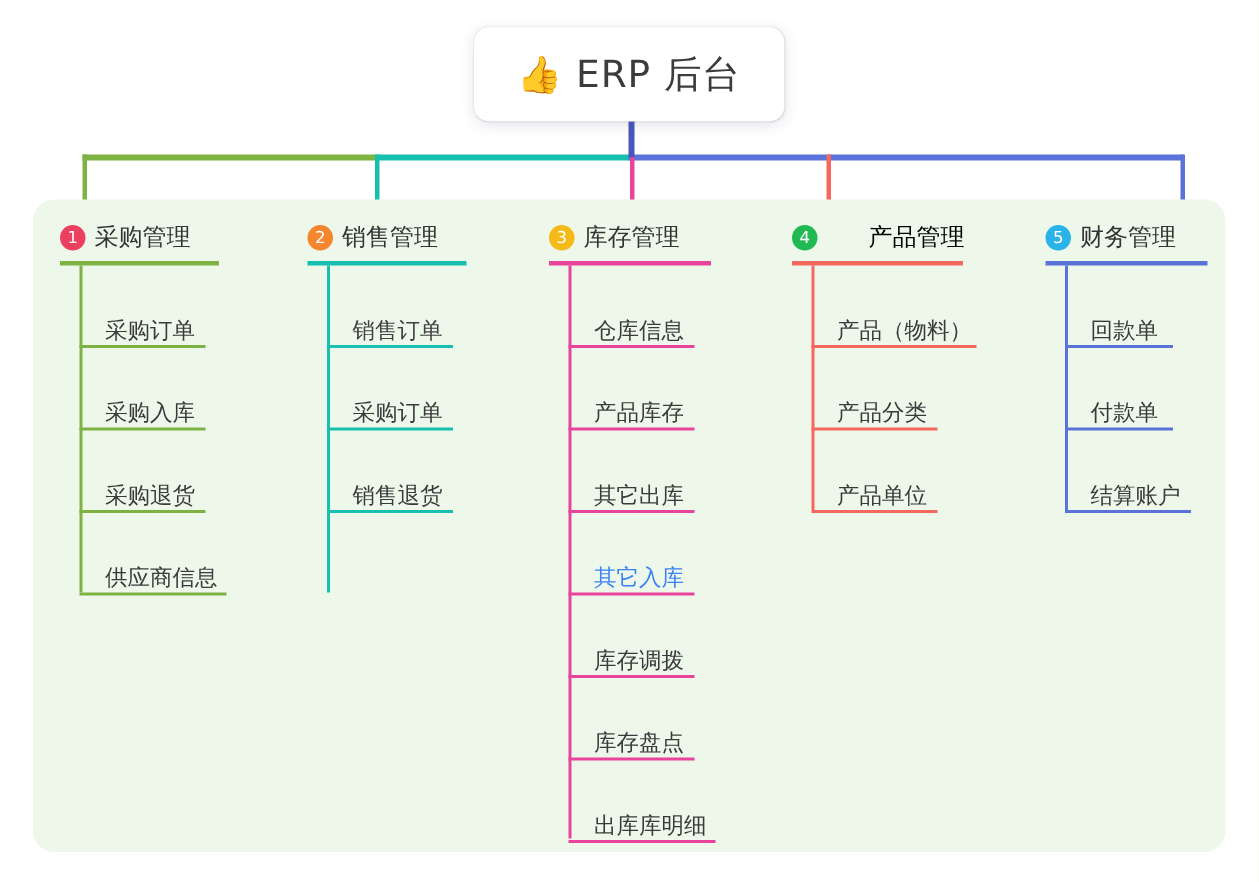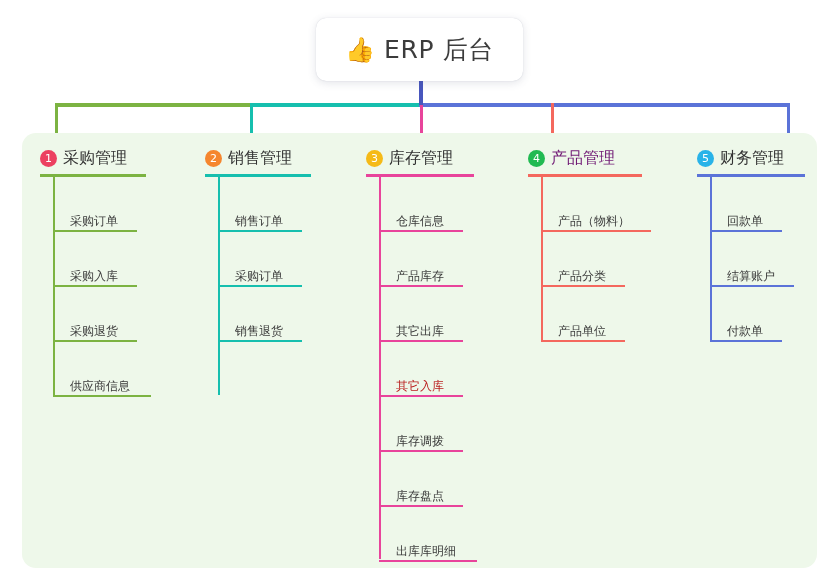--- a/index.html
+++ b/index.html
@@ -68,21 +68,21 @@
   .leaf{
     position:relative;
     height:55px;
     display:flex;
     align-items:flex-end;
     box-sizing:border-box;
     padding-left:30px;
     padding-bottom:4px;
   }
   .leaf-label{
-    font-size:12px;color:#3a3a3a;white-space:nowrap;line-height:1.1;
+    font-size:15px;color:#3a3a3a;white-space:nowrap;line-height:1.1;
   }
   .leaf-rule{
     position:absolute;left:13px;bottom:0;height:2px;
   }
 </style>
 </head>
 <body>
 
 <div id="panel"></div>
 
@@ -167,41 +167,41 @@
         </div>
         <div class="leaf">
           <span class="leaf-label" style="color: rgb(58, 58, 58);">产品库存</span>
           <div class="leaf-rule" style="width: 84px; background: rgb(232, 68, 155);"></div>
         </div>
         <div class="leaf">
           <span class="leaf-label" style="color: rgb(58, 58, 58);">其它出库</span>
           <div class="leaf-rule" style="width: 84px; background: rgb(232, 68, 155);"></div>
         </div>
         <div class="leaf">
-          <span class="leaf-label" style="color: #b91c1c;">其它入库</span>
+          <span class="leaf-label" style="color: #3b82f6;">其它入库</span>
           <div class="leaf-rule" style="width: 84px; background: rgb(232, 68, 155);"></div>
         </div>
         <div class="leaf">
           <span class="leaf-label" style="color: rgb(58, 58, 58);">库存调拨</span>
           <div class="leaf-rule" style="width: 84px; background: rgb(232, 68, 155);"></div>
         </div>
         <div class="leaf">
           <span class="leaf-label" style="color: rgb(58, 58, 58); margin-top: 16px;">库存盘点</span>
           <div class="leaf-rule" style="width: 84px; background: rgb(232, 68, 155);"></div>
         </div>
         <div class="leaf">
           <span class="leaf-label" style="color: rgb(58, 58, 58);">出库库明细</span>
           <div class="leaf-rule" style="width: 98px; background: rgb(232, 68, 155);"></div>
         </div>
       </div>
     </div>
     <div class="column" style="left: 528px;">
       <div class="col-head">
         <span class="badge" style="background: rgb(33, 186, 82);">4</span>
-        <span class="head-label" style="color: #701a75;">产品管理</span>
+        <span class="head-label" style="color: #000000; margin-left: 28px;">产品管理</span>
       </div>
       <div class="head-rule" style="width: 114px; background: rgb(244, 104, 94);"></div>
       <div class="leaves">
         <div class="spine" style="height: 163px; background: rgb(244, 104, 94);"></div>
         <div class="leaf">
           <span class="leaf-label" style="color: rgb(58, 58, 58);">产品（物料）</span>
           <div class="leaf-rule" style="width: 110px; background: rgb(244, 104, 94);"></div>
         </div>
         <div class="leaf">
           <span class="leaf-label" style="color: rgb(58, 58, 58);">产品分类</span>
@@ -219,22 +219,22 @@
         <span class="head-label" style="color: rgb(51, 51, 51);">财务管理</span>
       </div>
       <div class="head-rule" style="width: 108px; background: rgb(91, 115, 216);"></div>
       <div class="leaves">
         <div class="spine" style="height: 163px; background: rgb(91, 115, 216);"></div>
         <div class="leaf">
           <span class="leaf-label" style="color: rgb(58, 58, 58);">回款单</span>
           <div class="leaf-rule" style="width: 72px; background: rgb(91, 115, 216);"></div>
         </div>
         <div class="leaf">
+          <span class="leaf-label" style="color: rgb(58, 58, 58);">付款单</span>
+          <div class="leaf-rule" style="width: 72px; background: rgb(91, 115, 216);"></div>
+        </div>
+        <div class="leaf">
           <span class="leaf-label" style="color: rgb(58, 58, 58);">结算账户</span>
           <div class="leaf-rule" style="width: 84px; background: rgb(91, 115, 216);"></div>
         </div>
-        <div class="leaf">
-          <span class="leaf-label" style="color: rgb(58, 58, 58);">付款单</span>
-          <div class="leaf-rule" style="width: 72px; background: rgb(91, 115, 216);"></div>
-        </div>
       </div>
     </div>
   </div>
 
 </body></html>

